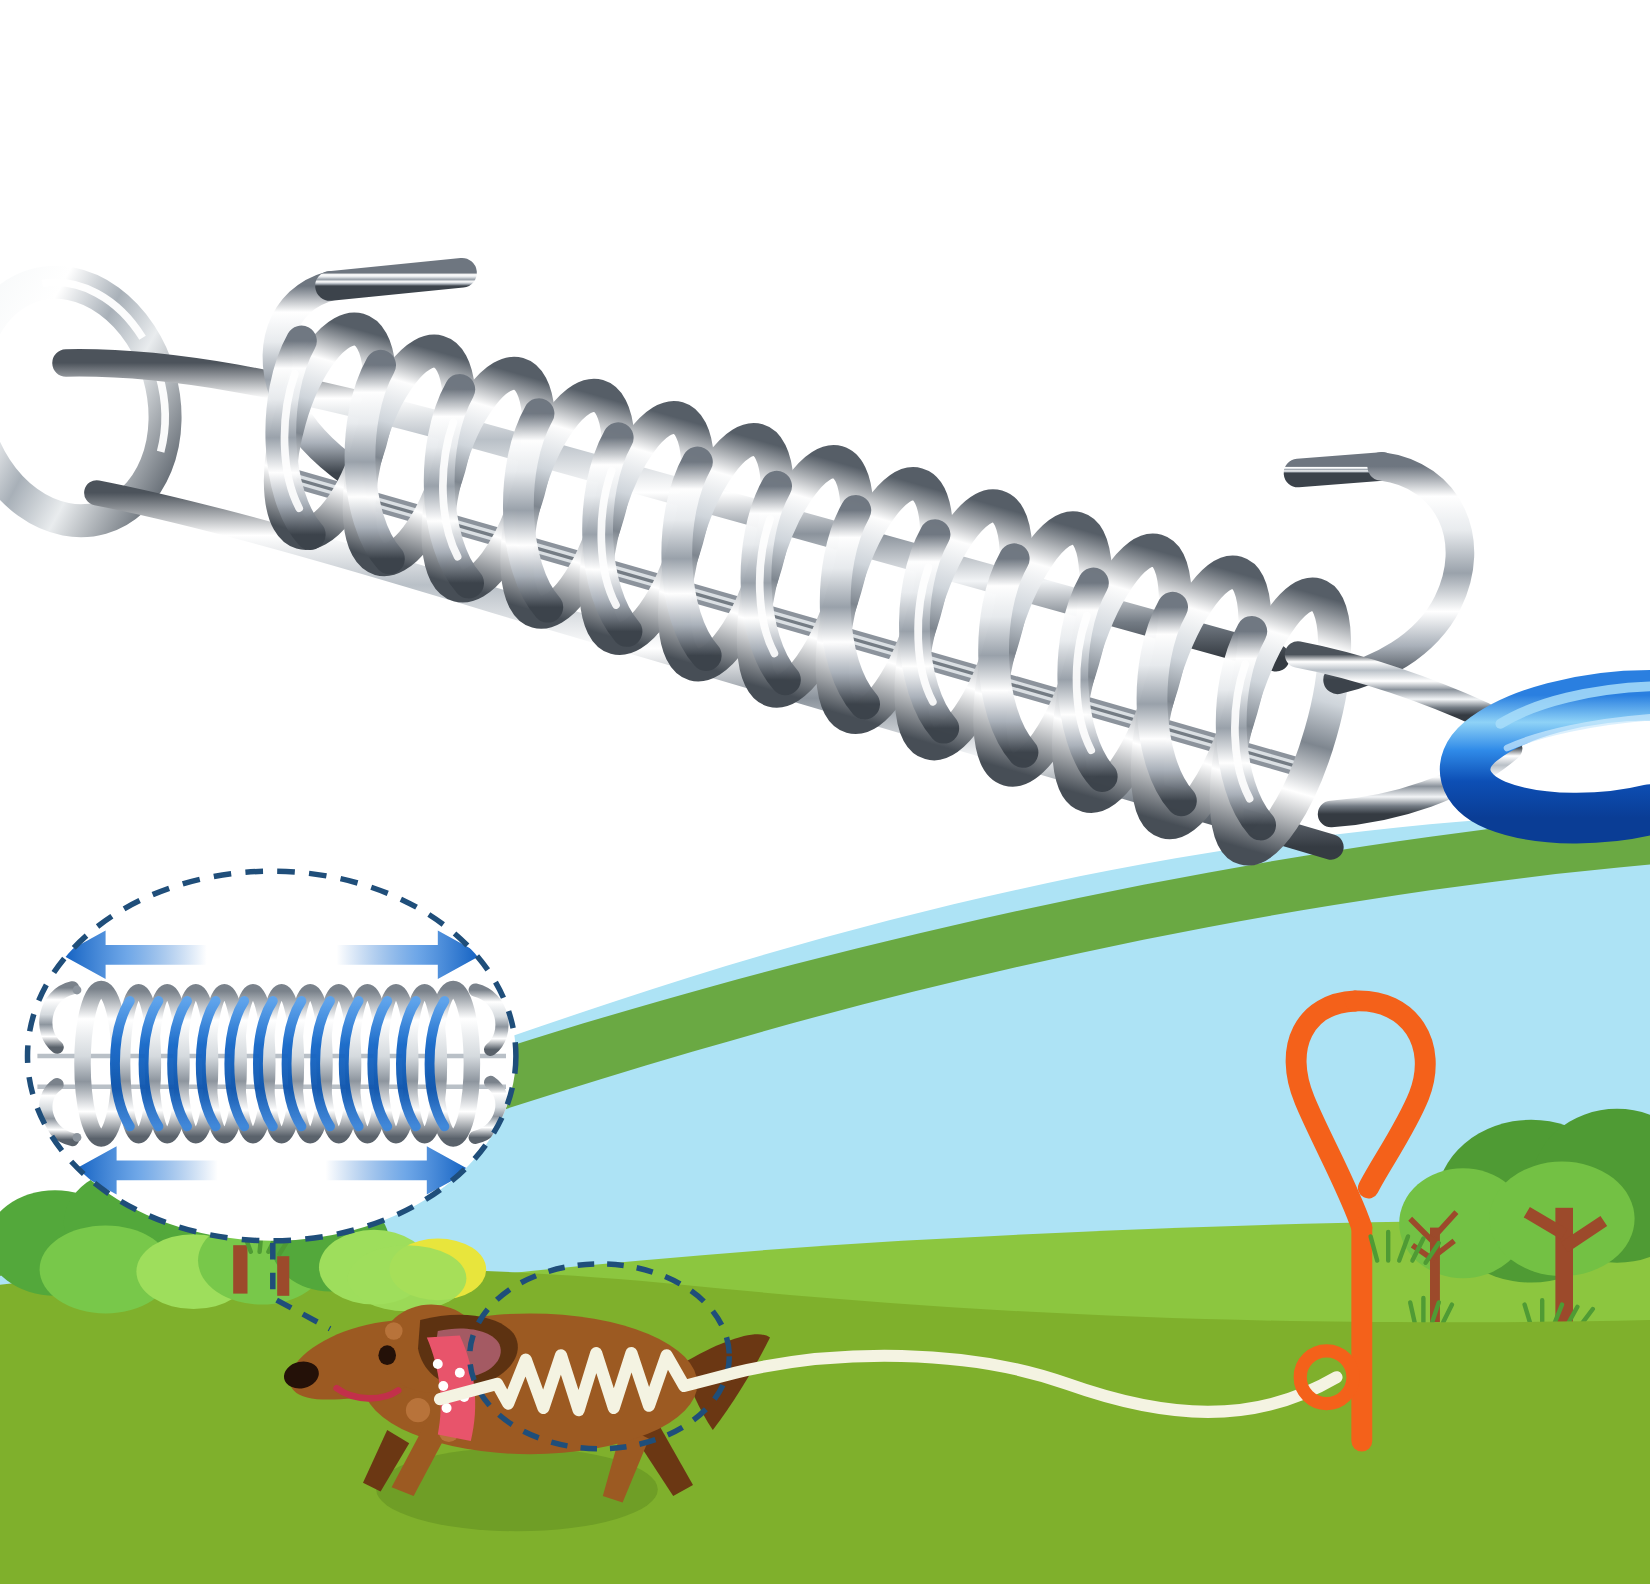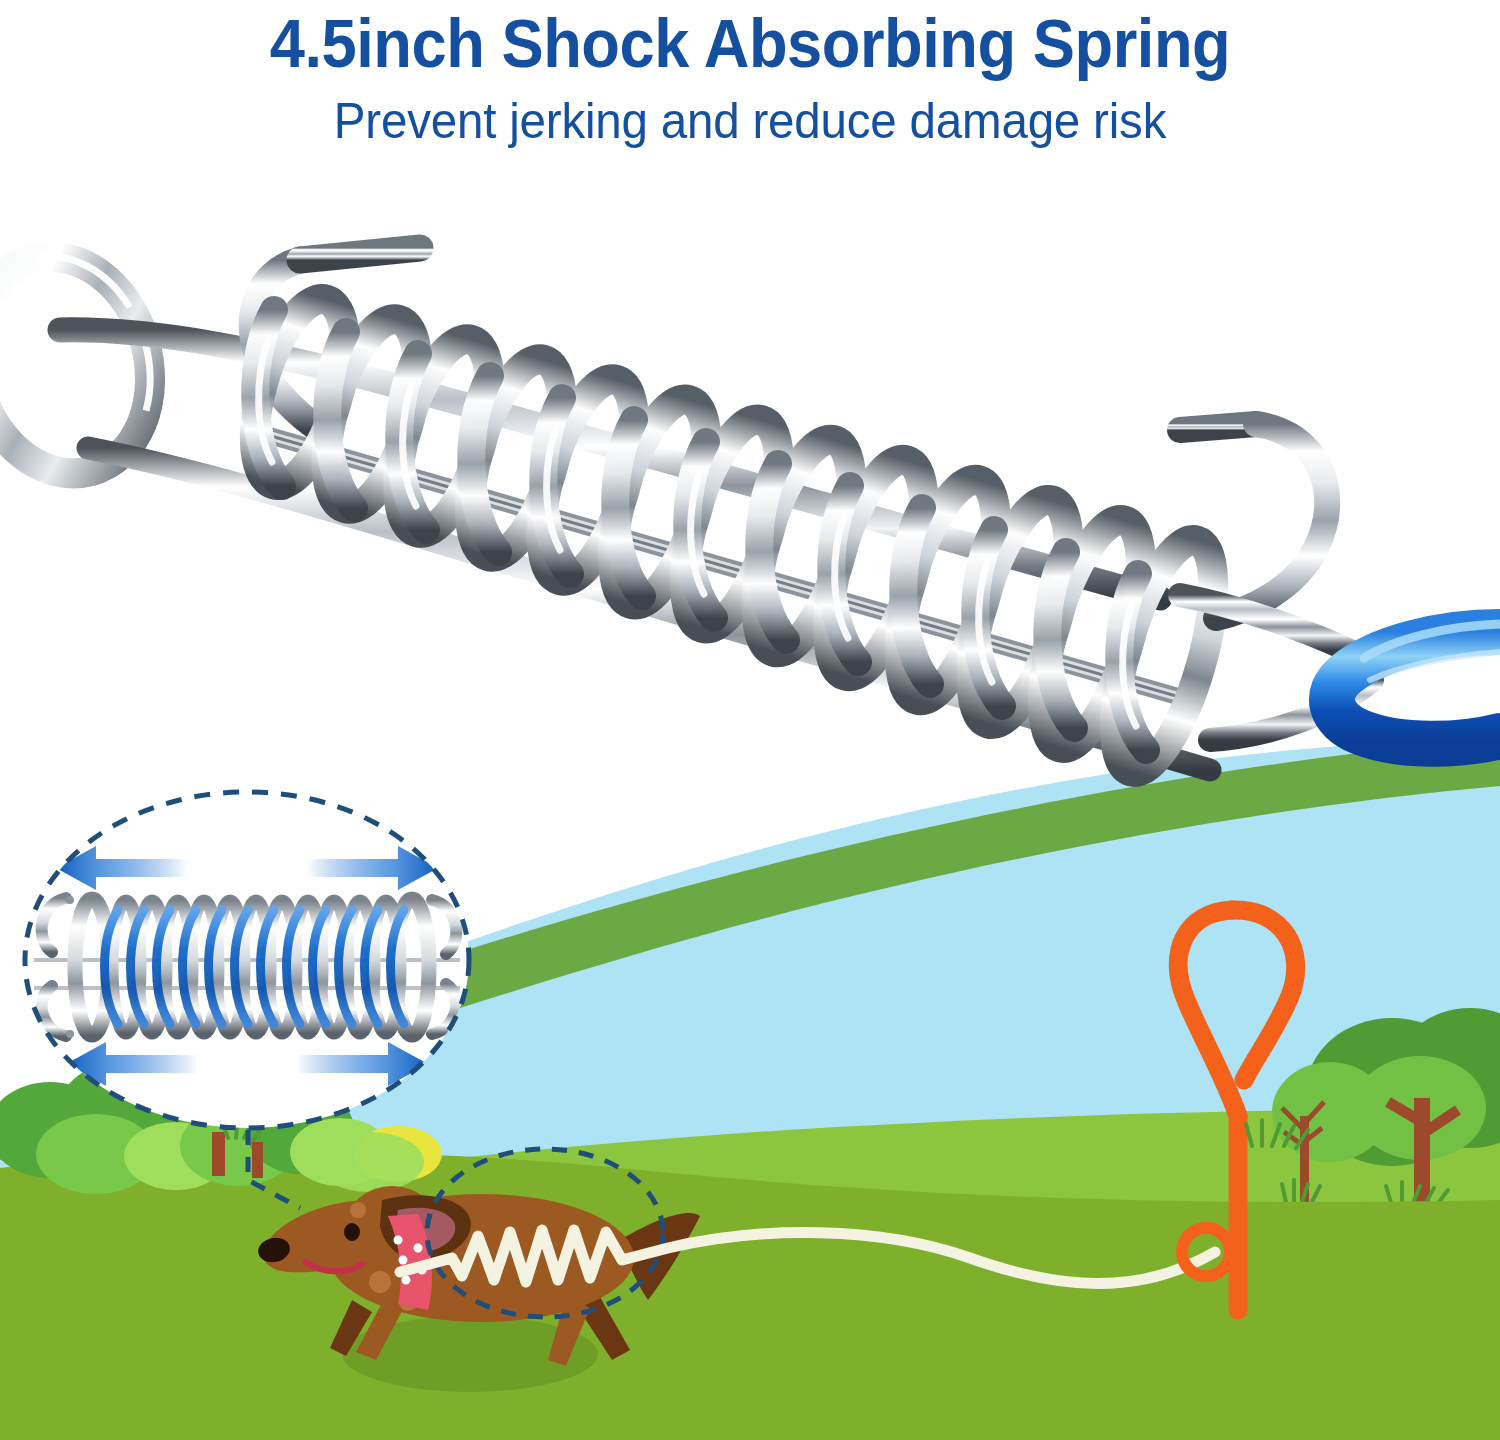--- a/index.html
+++ b/index.html
@@ -27,24 +27,20 @@
   
   .illus{position:absolute;left:0;top:660px;width:1500px;height:780px;z-index:10;}
 
   .svgfull{display:block;width:100%;height:100%;}
 </style>
 </head>
 <body>
 
 <div id="stage">
 
-  <div class="hdr">
-    <div class="hdr-title">4.5inch Shock Absorbing Spring</div>
-    <div class="hdr-sub">Prevent jerking and reduce damage risk</div>
-  </div>
 
   <div class="photo">
     <svg class="svgfull" viewBox="0 0 1500 640" preserveAspectRatio="none">
       <defs>
         <linearGradient id="chromeWire" x1="0" y1="0" x2="0" y2="1">
           <stop offset="0%" stop-color="#6e7680"></stop>
           <stop offset="14%" stop-color="#ffffff"></stop>
           <stop offset="30%" stop-color="#e8ebee"></stop>
           <stop offset="50%" stop-color="#9aa2ab"></stop>
           <stop offset="68%" stop-color="#ffffff"></stop>

